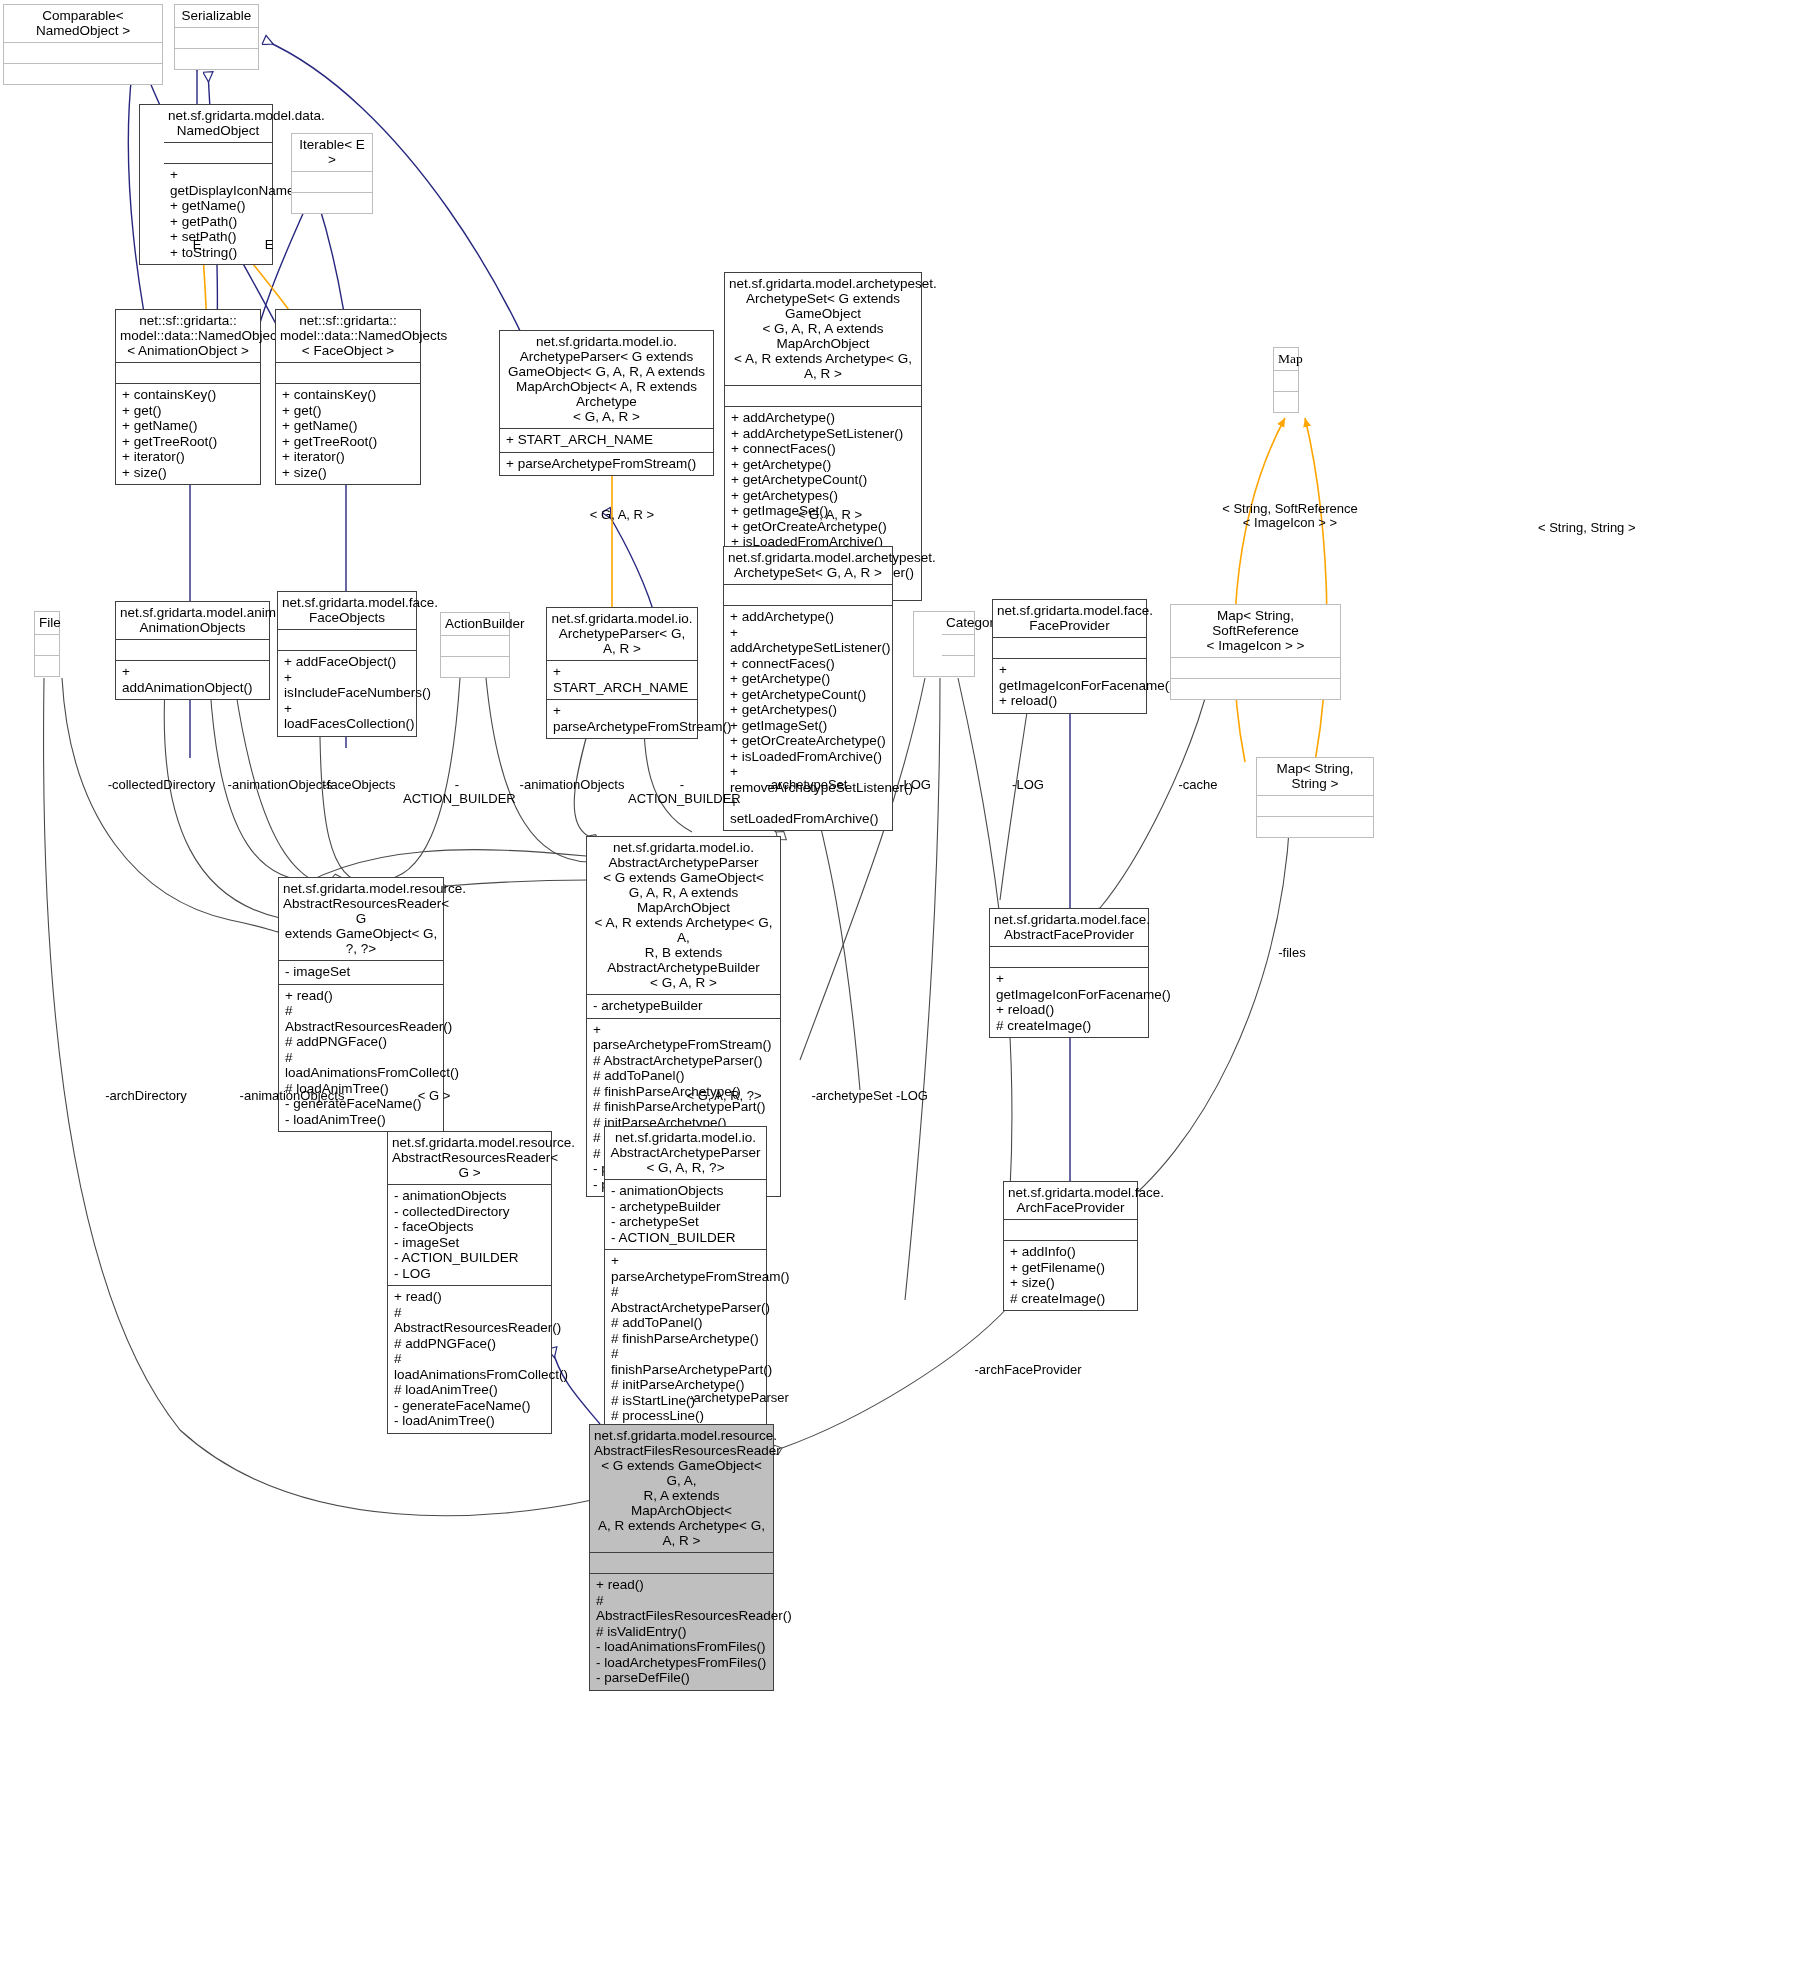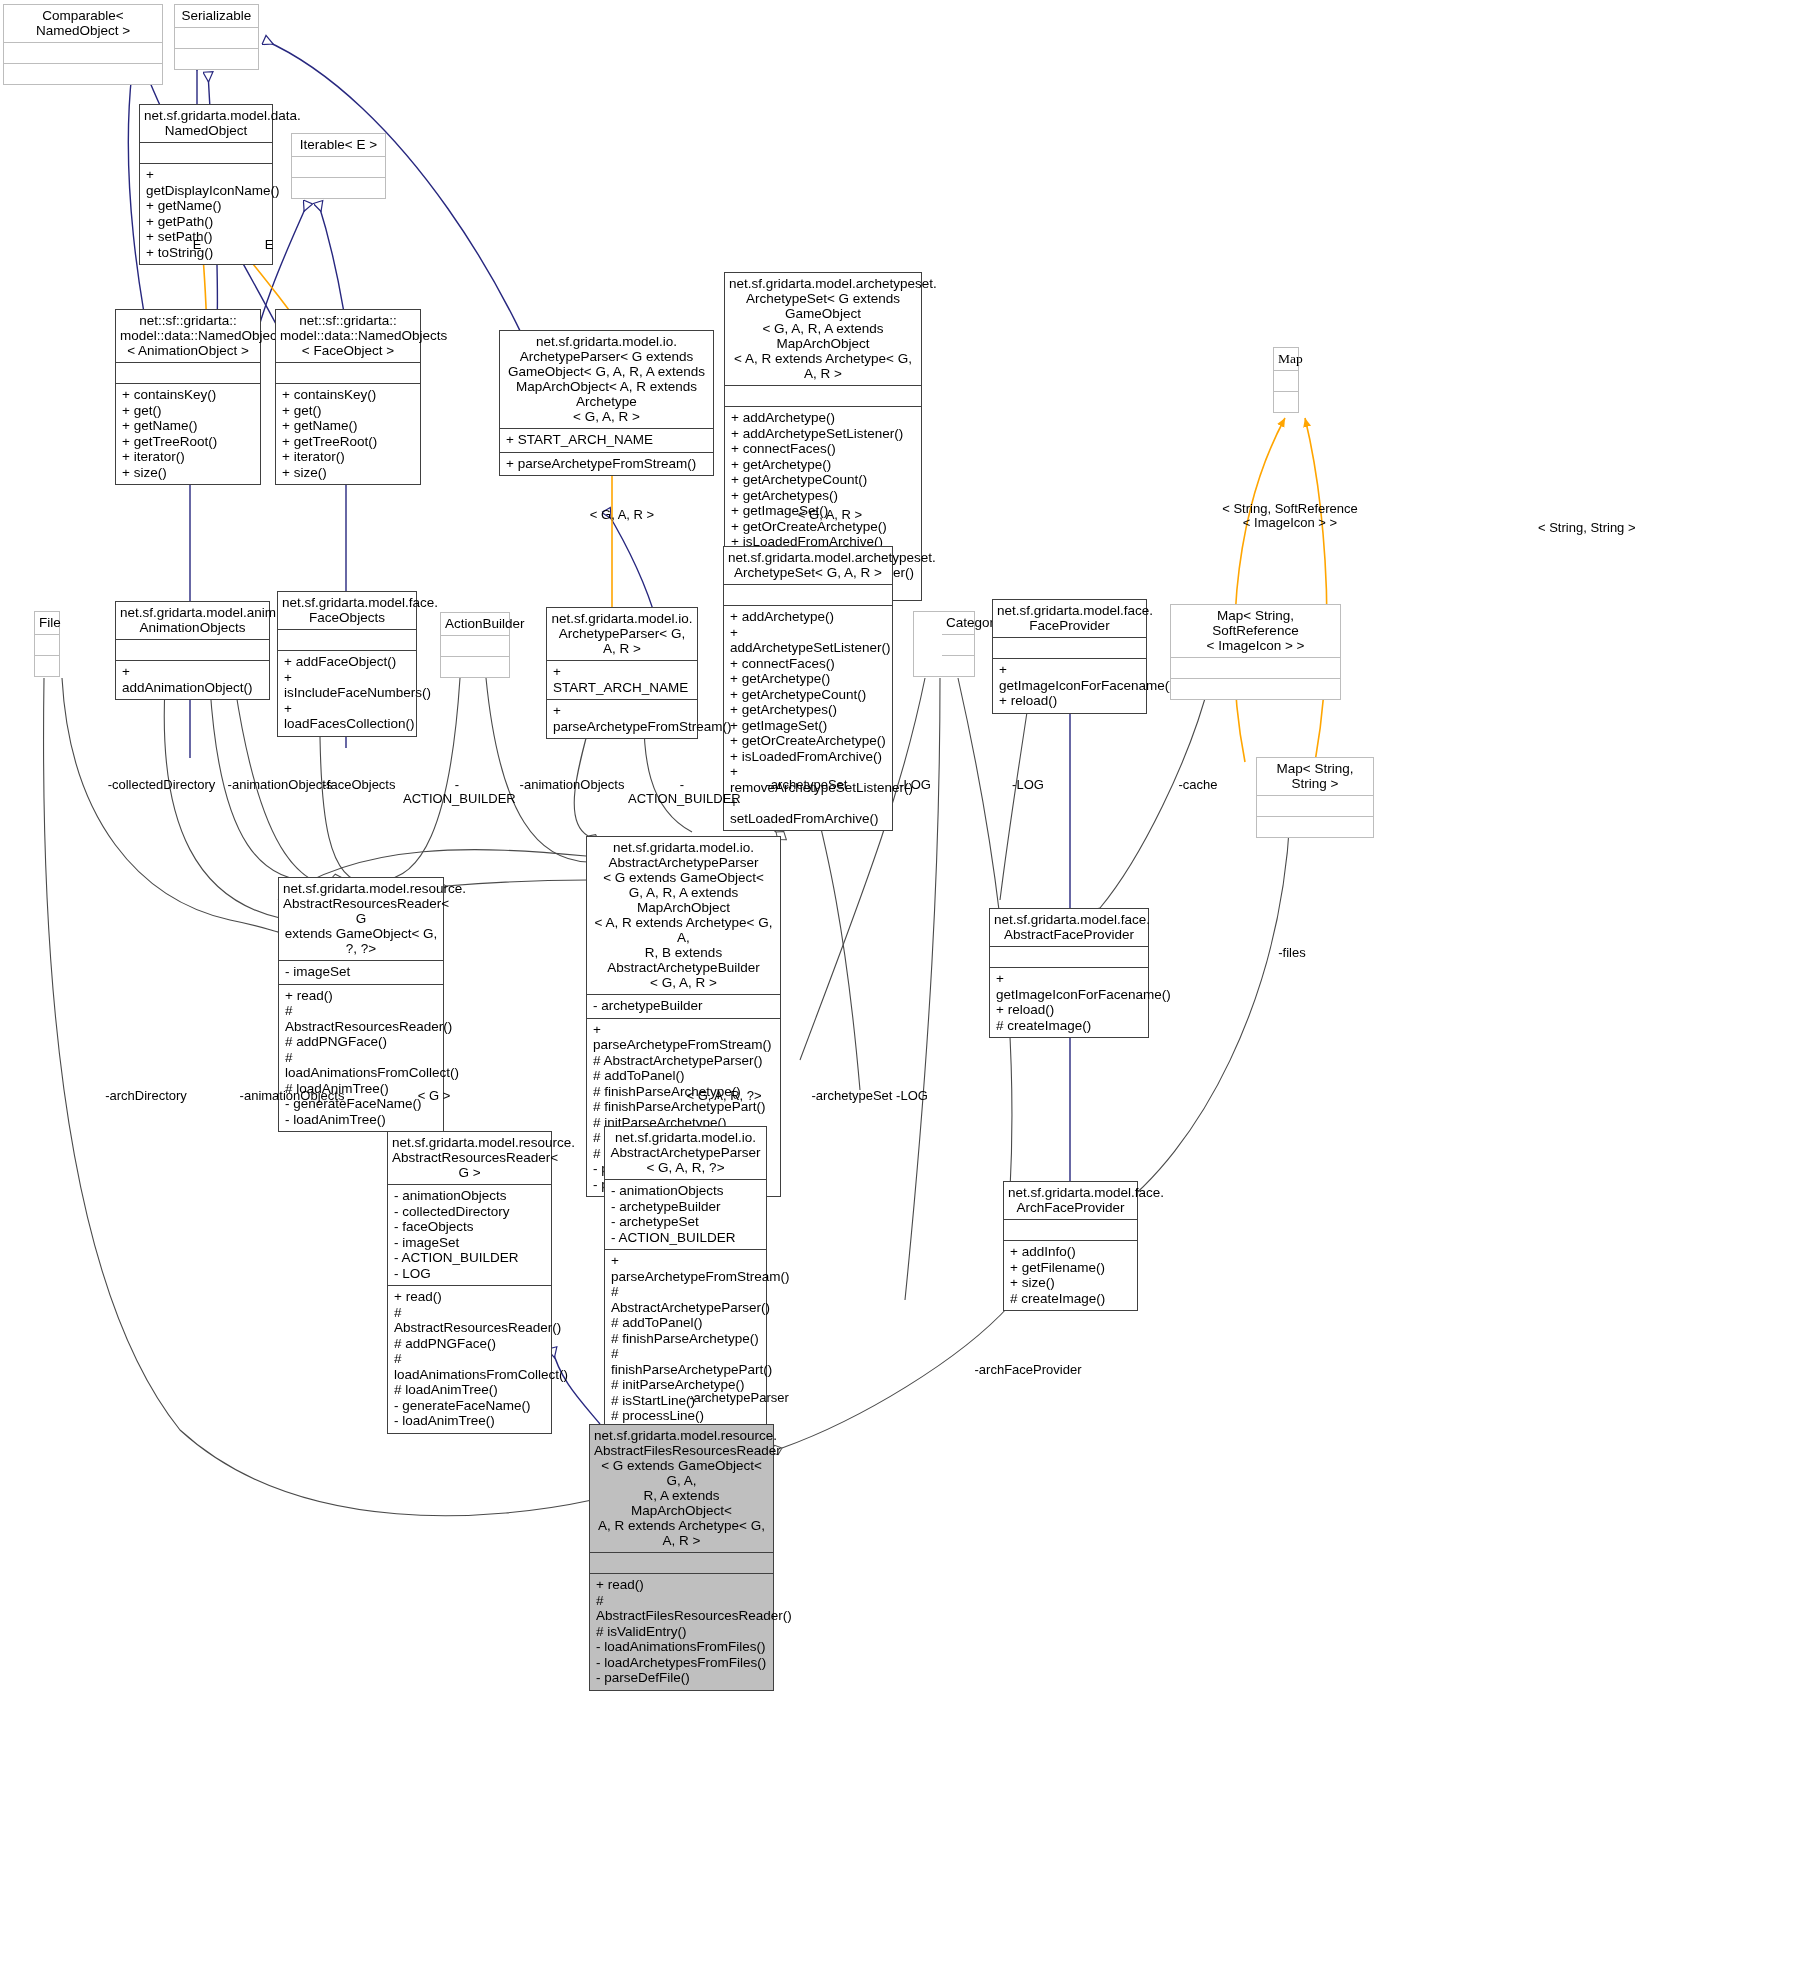--- a/index.html
+++ b/index.html
@@ -196,34 +196,34 @@
   </div>
 
   <div class="uml light" style="left:174px; top:4px; width:85px;">
     <div class="title">Serializable</div>
     <div class="sep"></div>
     <div class="compartment empty"></div>
     <div class="sep"></div>
     <div class="compartment empty"></div>
   </div>
 
-  <div class="uml" style="left:139px; top:104px; width:134px;">
+  <div class="uml" style="left:139px; top:104px; width:134px;padding-left:24px;">
     <div class="title">net.sf.gridarta.model.data.
 NamedObject</div>
     <div class="sep"></div>
     <div class="compartment empty"></div>
     <div class="sep"></div>
     <div class="compartment">+ getDisplayIconName()
 + getName()
 + getPath()
 + setPath()
 + toString()</div>
   </div>
 
-  <div class="uml light" style="left:291px; top:133px; width:95px;">
+  <div class="uml light" style="left:291px; top:133px; width:82px;">
     <div class="title">Iterable&lt; E &gt;</div>
     <div class="sep"></div>
     <div class="compartment empty"></div>
     <div class="sep"></div>
     <div class="compartment empty"></div>
   </div>
 
   <div class="uml" style="left:115px; top:309px; width:146px;">
     <div class="title">net::sf::gridarta::
 model::data::NamedObjects

